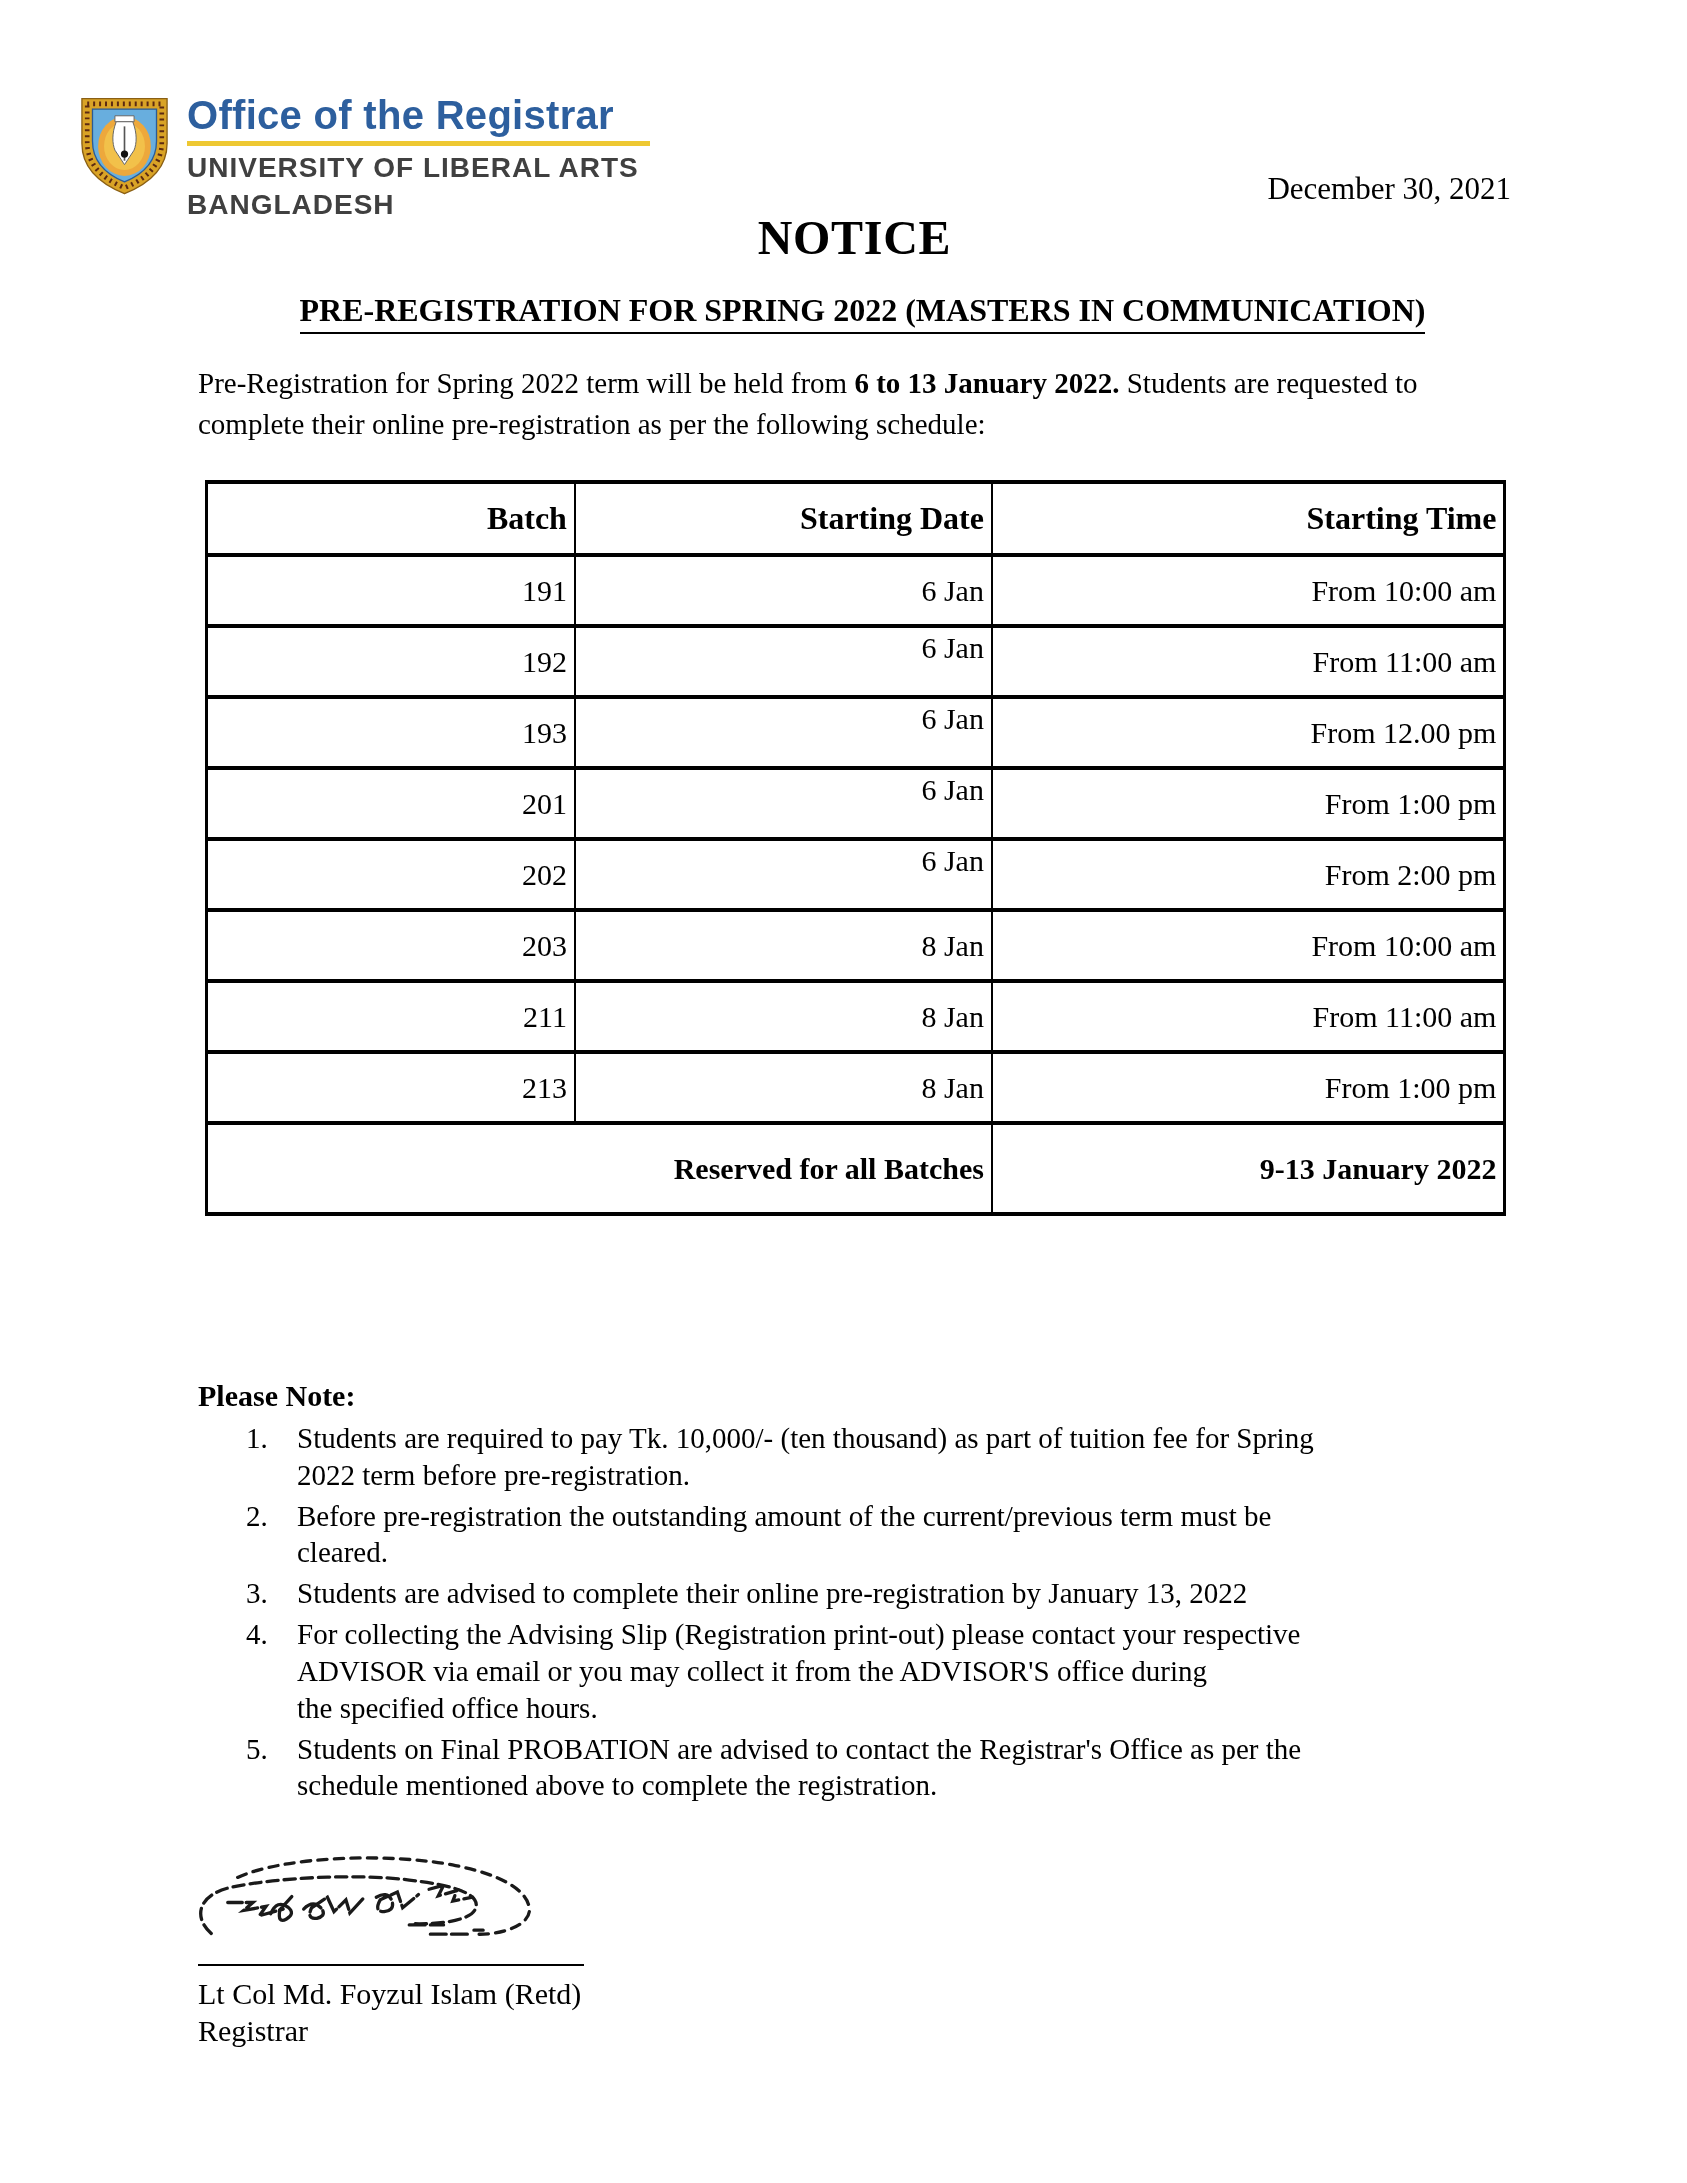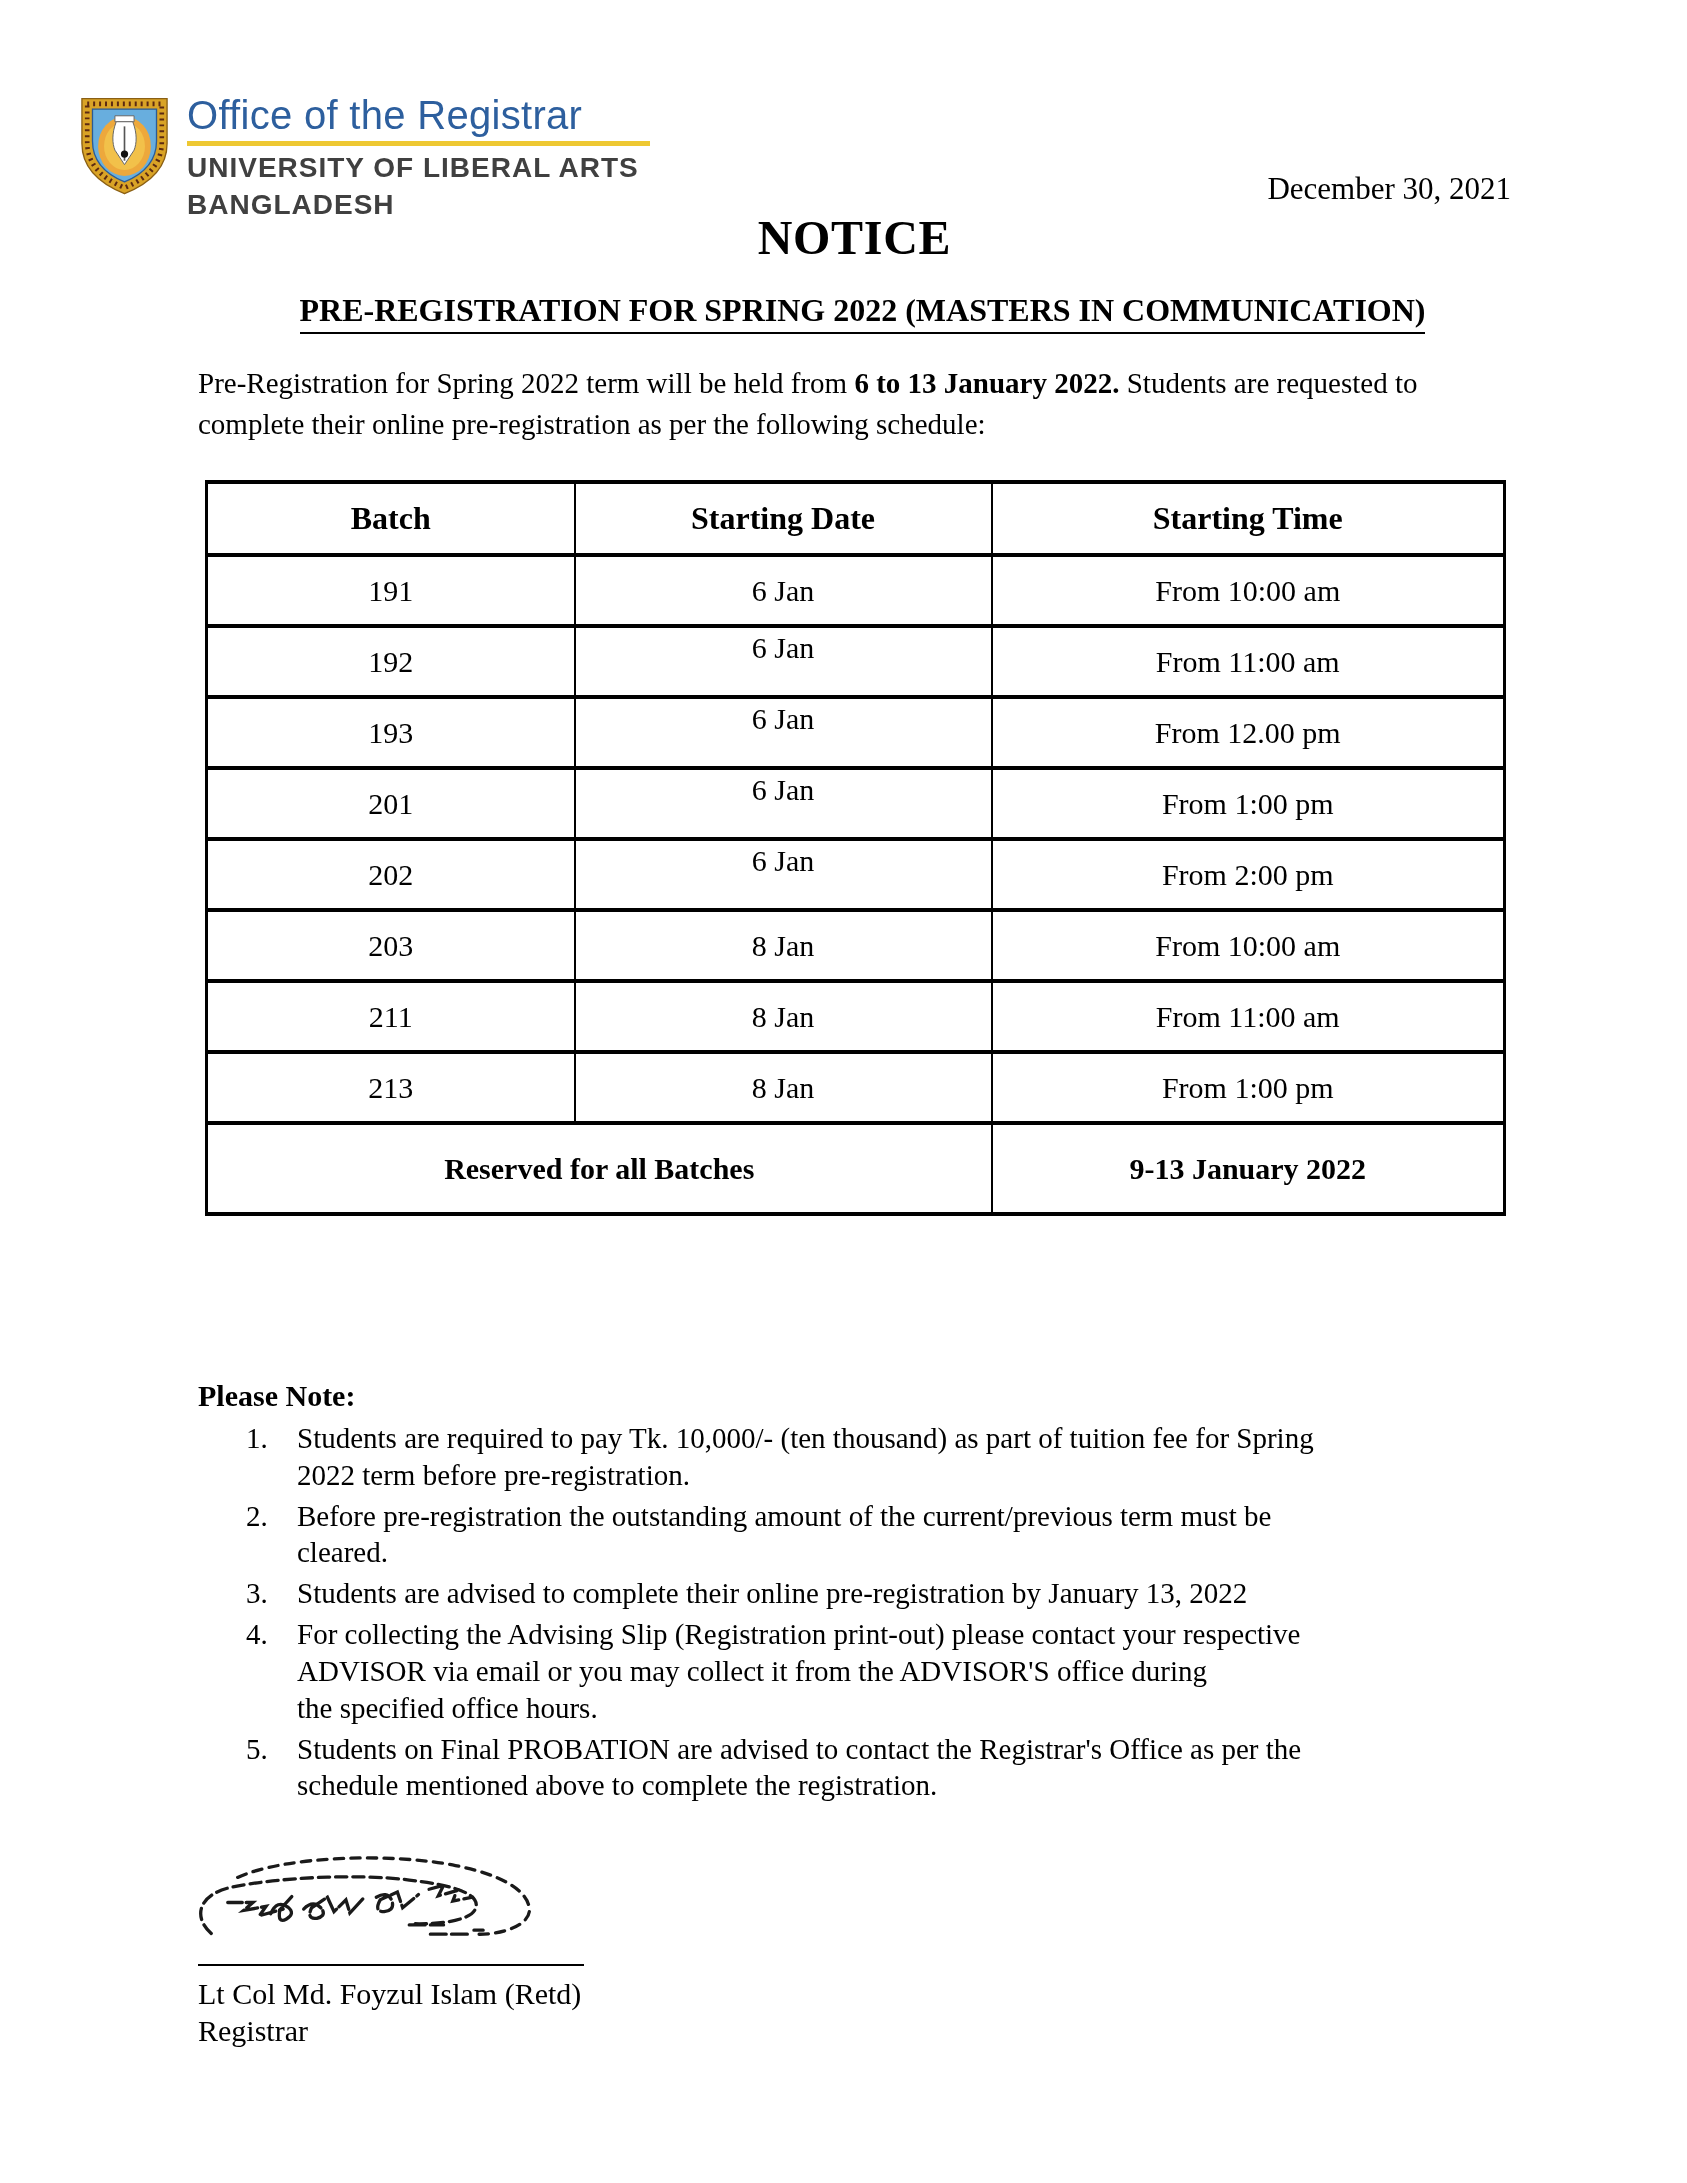--- a/index.html
+++ b/index.html
@@ -11,21 +11,21 @@
     overflow: hidden;
     font-family: "Liberation Serif", "DejaVu Serif", serif;
     color: #000;
   }
 
   
   #emblem { position:absolute; left:74px; top:96px; width:101px; height:101px; }
   #letterhead-text { position:absolute; left:187px; top:95px; }
   .lh-title {
     font-family:"Liberation Sans","DejaVu Sans",sans-serif;
-    font-size:40px; font-weight:400; color:#2d5f9e; letter-spacing:0.3px;
+    font-size:40px; font-weight:700; color:#2d5f9e; letter-spacing:0.3px;
     line-height:1.0;
   }
   .lh-rule { width:463px; height:4.6px; background:#eec832; margin-top:6px; }
   .lh-sub {
     font-family:"Liberation Sans","DejaVu Sans",sans-serif;
     font-size:28px; font-weight:600; color:#404040; letter-spacing:1px;
     line-height:1.0; margin-top:8.6px;
   }
   .lh-sub2 { }
 
@@ -52,21 +52,21 @@
   #intro-paragraph .b { font-weight:bold; }
 
   
   #schedule-table {
     position:absolute; left:205px; top:480px;
     border-collapse:collapse; table-layout:fixed; width:1298px;
   }
   #schedule-table th, #schedule-table td {
     border-left:2.6px solid #000; border-right:2.6px solid #000;
     border-top:4.6px solid #000; border-bottom:4.6px solid #000;
-    text-align:center; vertical-align:middle;
+    text-align:right; vertical-align:middle;
     font-size:30px; padding:0 6.6px;
   }
   #schedule-table { border:3.3px solid #000; }
   #schedule-table thead tr { height:73px; }
   #schedule-table thead th { font-size:32px; font-weight:bold; }
   #schedule-table tbody tr { height:71px; }
   #schedule-table tbody tr:nth-child(9) { height:91px; }
   #schedule-table tbody tr:nth-child(10) { height:73px; }
   
   #schedule-table tbody tr:nth-child(n+2):nth-child(-n+5) td.date-cell {

